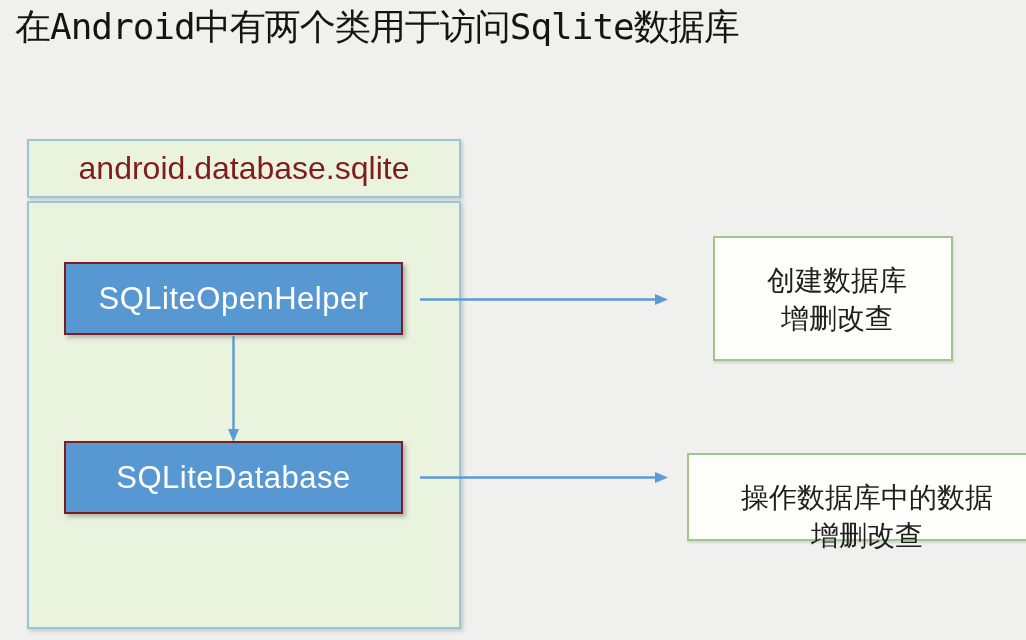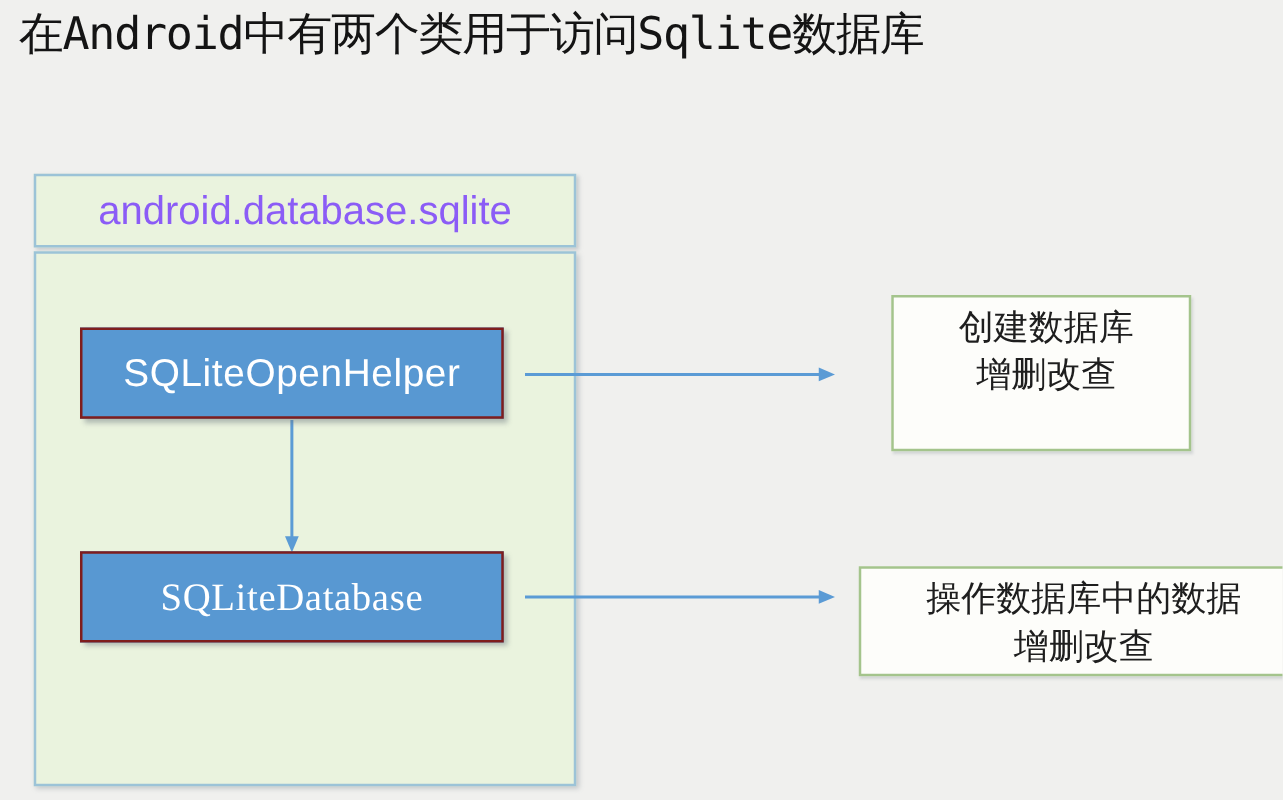--- a/index.html
+++ b/index.html
@@ -26,21 +26,21 @@
   .pkg-header {
     position: absolute;
     left: 27px; top: 139px;
     width: 434px; height: 59px;
     box-sizing: border-box;
     background: #eaf3de;
     border: 2px solid #9cc3d7;
     box-shadow: 2px 2px 3px rgba(125,135,145,0.35);
     display: flex; align-items: center; justify-content: center;
     font-size: 32px;
-    color: #8b5cf6;
+    color: #7f1d1d;
   }
 
   .pkg-body {
     position: absolute;
     left: 27px; top: 201px;
     width: 434px; height: 428px;
     box-sizing: border-box;
     background: #eaf3de;
     border: 2px solid #9cc3d7;
     box-shadow: 2px 2px 4px rgba(125,135,145,0.4);
@@ -52,32 +52,32 @@
     box-sizing: border-box;
     background: #5898d2;
     border: 2px solid #7f1d1d;
     box-shadow: 3px 3px 4px rgba(105,115,125,0.45);
     display: flex; align-items: center; justify-content: center;
     color: #ffffff;
     font-size: 31px;
     letter-spacing: 0.5px;
   }
   .class-box.helper   { left: 64px; top: 262px; }
-  .class-box.database { left: 64px; top: 441px; font-family: Liberation Serif, serif; }
+  .class-box.database { left: 64px; top: 441px; }
 
   .note {
     position: absolute;
     box-sizing: border-box;
     background: #fdfdfa;
     border: 2px solid #a4c48c;
     box-shadow: 1px 2px 2px rgba(125,135,145,0.25);
     color: #1e1e1e;
     font-size: 28px;
     line-height: 38px;
-    padding: 5px 8px 4px 16px;
+    padding: 24px 8px 4px 16px;
     white-space: nowrap;
   }
   .note.note-1 { left: 713px; top: 236px; width: 240px; height: 125px; }
   .note.note-2 { left: 687px; top: 453px; width: 352px; height: 88px;  }
   .note .line { display: block; }
 
   svg.arrow-layer {
     position: absolute; left: 0; top: 0;
     width: 1026px; height: 640px;
     pointer-events: none;

